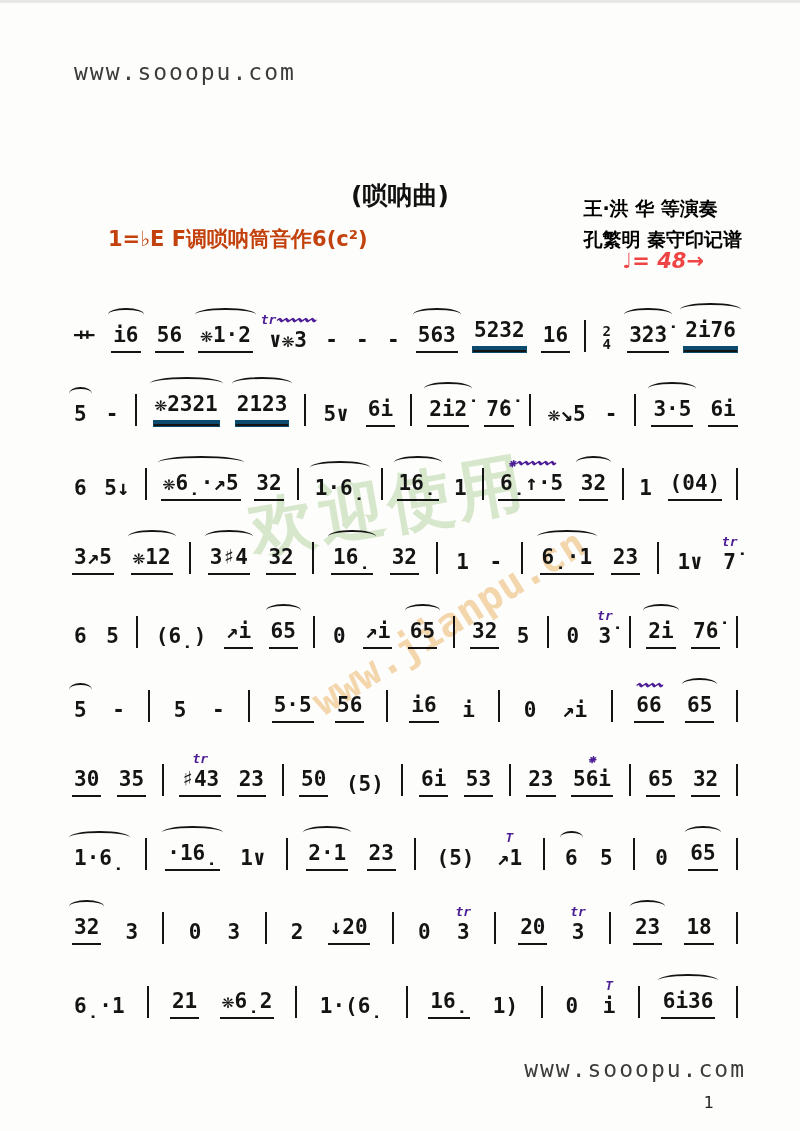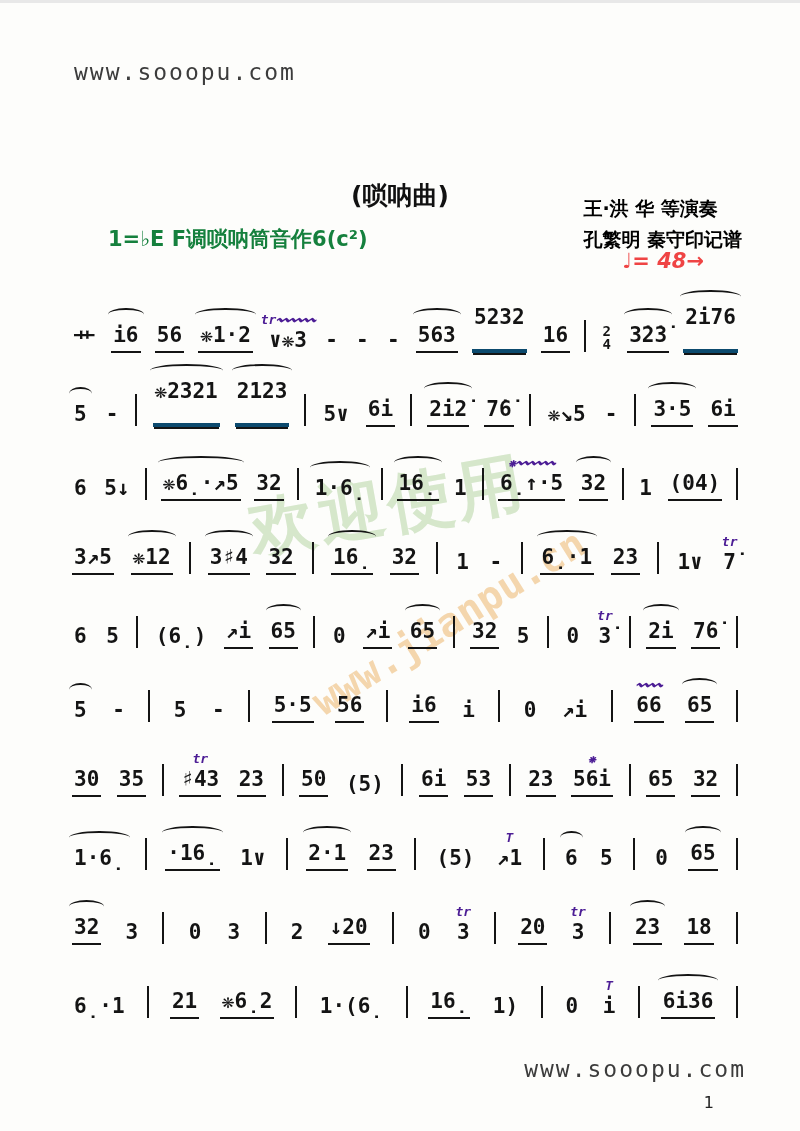--- a/index.html
+++ b/index.html
@@ -4,32 +4,32 @@
 <style>
   html,body{margin:0;padding:0;background:#e8e8e8;}
   .page{position:relative;width:800px;height:1131px;margin:3px auto;background:#fdfdfb;overflow:hidden;
         font-family:"DejaVu Sans","Liberation Sans",sans-serif;color:#1a1a1a;}
   .hdr-url{position:absolute;left:74px;top:56px;font-family:"DejaVu Sans Mono","Liberation Mono",monospace;
         font-size:23px;letter-spacing:2px;color:#3c3c3c;}
   .title{position:absolute;left:0;right:0;top:118px;text-align:center;font-size:40px;font-weight:bold;
         letter-spacing:30px;text-indent:30px;color:#111;}
   .subtitle{position:absolute;left:0;right:0;top:176px;text-align:center;font-size:25px;font-weight:bold;color:#111;}
   .credits{position:absolute;right:58px;top:190px;text-align:left;font-size:19px;font-weight:bold;line-height:31px;color:#000000;}
-  .keysig{position:absolute;left:108px;top:222px;font-size:21px;font-weight:bold;color:#15803d;}
+  .keysig{position:absolute;left:108px;top:222px;font-size:21px;font-weight:bold;color:#c2410c;}
   .tempo{position:absolute;right:96px;top:246px;font-size:21px;font-weight:bold;font-style:italic;color:#ef4444;}
   .wm{position:absolute;pointer-events:none;white-space:nowrap;font-weight:bold;}
   .wm-green{left:248px;top:458px;font-size:66px;letter-spacing:4px;color:rgba(150,195,125,0.38);transform:rotate(-10deg);}
   .wm-orange{left:292px;top:596px;font-size:40px;color:rgba(235,175,95,0.50);transform:rotate(-32deg);
         font-family:"DejaVu Sans Mono","Liberation Mono",monospace;}
   .score{position:absolute;left:68px;right:58px;top:276px;}
   .mline{display:flex;align-items:flex-end;justify-content:space-between;height:74px;padding:0 4px;}
   .seg{position:relative;display:inline-block;font-family:"DejaVu Sans Mono","Liberation Mono",monospace;
        font-weight:bold;font-size:21px;line-height:26px;color:#141414;padding:0 2px;white-space:nowrap;}
   .u1{border-bottom:2px solid #141414;padding-bottom:3px;}
-  .u2{border-bottom:4px solid #0c4a6e;padding-bottom:19px;}
+  .u2{border-bottom:7px solid #0c4a6e;padding-bottom:3px;}
   .u2::after{content:"";position:absolute;left:1px;right:1px;bottom:-6px;border-top:2px solid #141414;}
   .arc{position:absolute;left:-3px;right:-3px;top:-14px;height:11px;border-top:2px solid #141414;
        border-radius:50% 50% 0 0;}
   .ab{position:absolute;left:50%;transform:translateX(-50%);top:-20px;font-size:13px;font-style:italic;
       font-weight:bold;white-space:nowrap;color:#4c1d95;}
   .barline{width:2px;height:32px;background:#141414;margin-bottom:1px;flex:none;}
   .ts{display:inline-flex;flex-direction:column;font-size:14px;line-height:13px;text-align:center;padding-bottom:2px;}
   .ftr-url{position:absolute;right:54px;bottom:52px;font-family:"DejaVu Sans Mono","Liberation Mono",monospace;
         font-size:23px;letter-spacing:2px;color:#3c3c3c;}
   .pagenum{position:absolute;right:86px;bottom:22px;font-size:16px;color:#222;}

